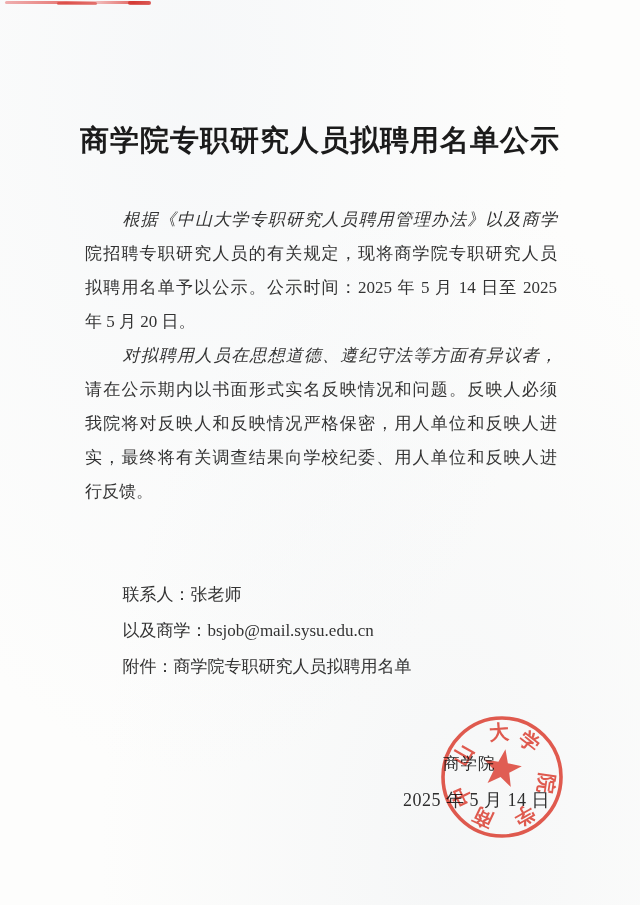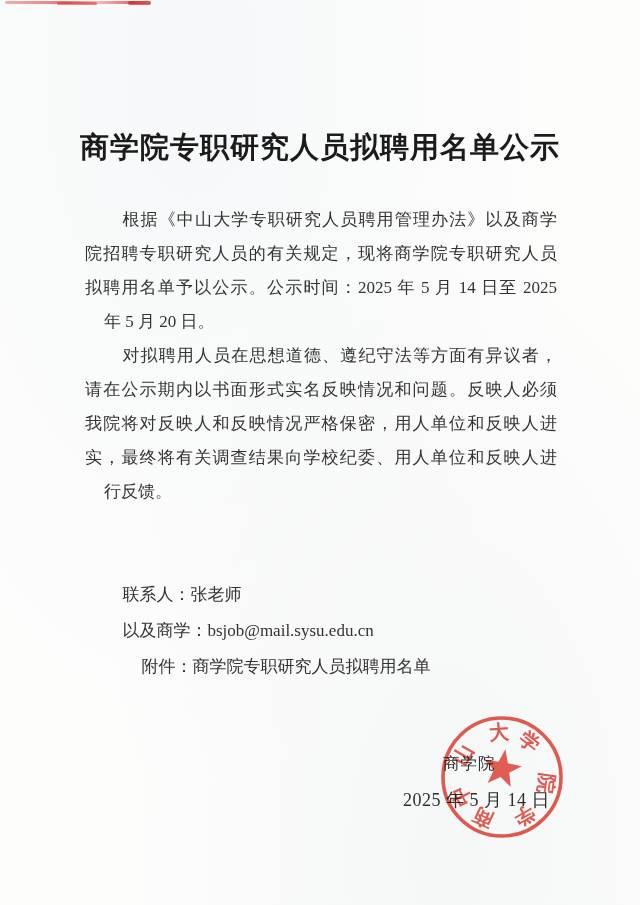--- a/index.html
+++ b/index.html
@@ -19,33 +19,33 @@
   }
   
   .artifact { position: absolute; pointer-events: none; }
   .a1 { left: 5px; top: 1px; width: 146px; height: 3px; border-radius: 2px;
         background: linear-gradient(90deg, rgba(226,84,84,0.45), rgba(222,58,52,0.68) 42%,
                     rgba(232,96,92,0.38) 62%, rgba(218,52,46,0.72) 88%, rgba(234,110,108,0.25)); }
   .a2 { left: 57px; top: 2px; width: 40px; height: 3px; background: rgba(214,47,40,0.55); border-radius: 2px; }
   .a3 { left: 128px; top: 1px; width: 23px; height: 4px; background: rgba(208,40,34,0.72); border-radius: 2px; }
 
   .title {
-    position: absolute; top: 128px; left: 0; width: 100%;
+    position: absolute; top: 121px; left: 0; width: 100%;
     margin: 0; text-align: center;
     font-family: "Liberation Sans", sans-serif;
     font-weight: 700; font-size: 29px; letter-spacing: 1px;
     color: #1b1b1b;
   }
 
   .body-text { position: absolute; top: 203px; left: 85px; width: 472px;
                font-size: 17px; color: #333; }
   .line { line-height: 34px; white-space: nowrap;
           text-align: justify; text-align-last: justify; }
-  .line.last { text-align: left; text-align-last: left; margin-left: 19px; }
-  .line.indent { text-indent: 2.2em; }
+  .line.last { text-align: left; text-align-last: left; }
+  .line.indent { text-indent: 2.2em; font-style: italic; }
 
   .contact { position: absolute; top: 577px; left: 85px; width: 472px;
              font-size: 17px; color: #333; }
   .contact .line { line-height: 36px; text-align: left; text-align-last: left; text-indent: 2.2em; font-family: Liberation Serif, serif; }
 
   .sig-org  { position: absolute; left: 443px; top: 753px;
               font-size: 16.5px; letter-spacing: 1px; color: #2e2e2e; }
   .sig-date { position: absolute; left: 403px; top: 788px;
               font-size: 18px; letter-spacing: 0.5px; color: #2e2e2e; }
 

